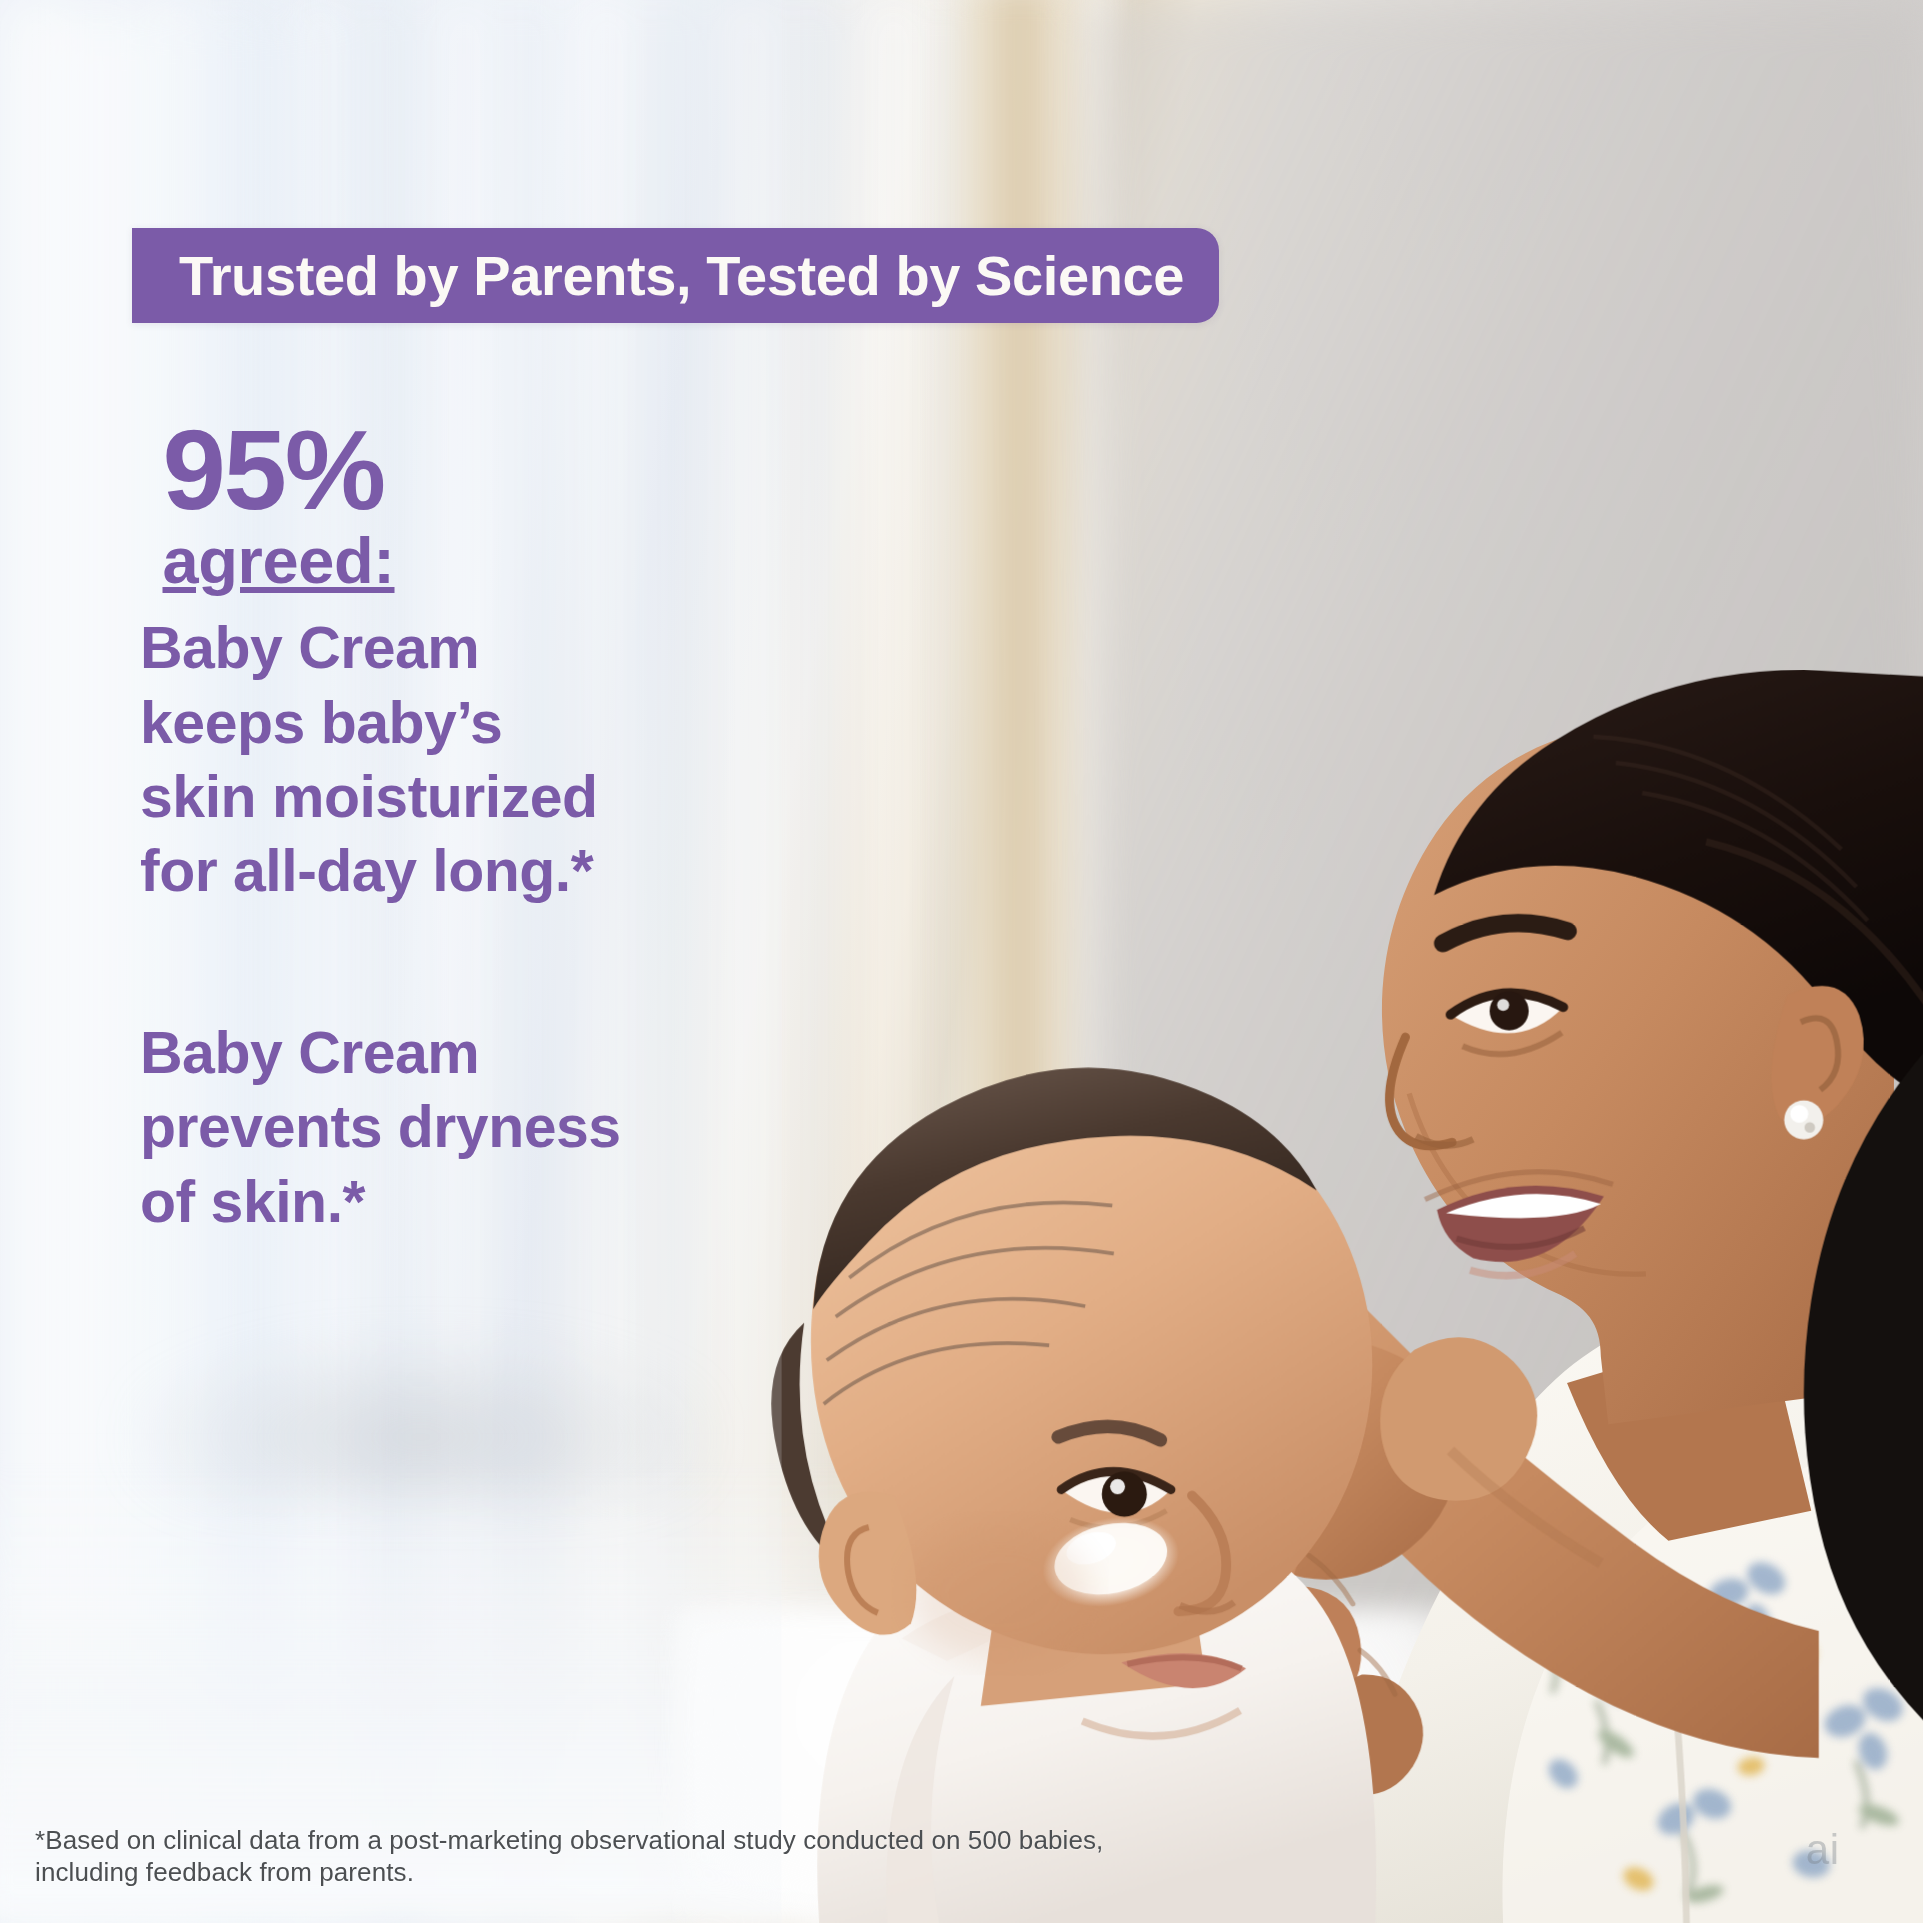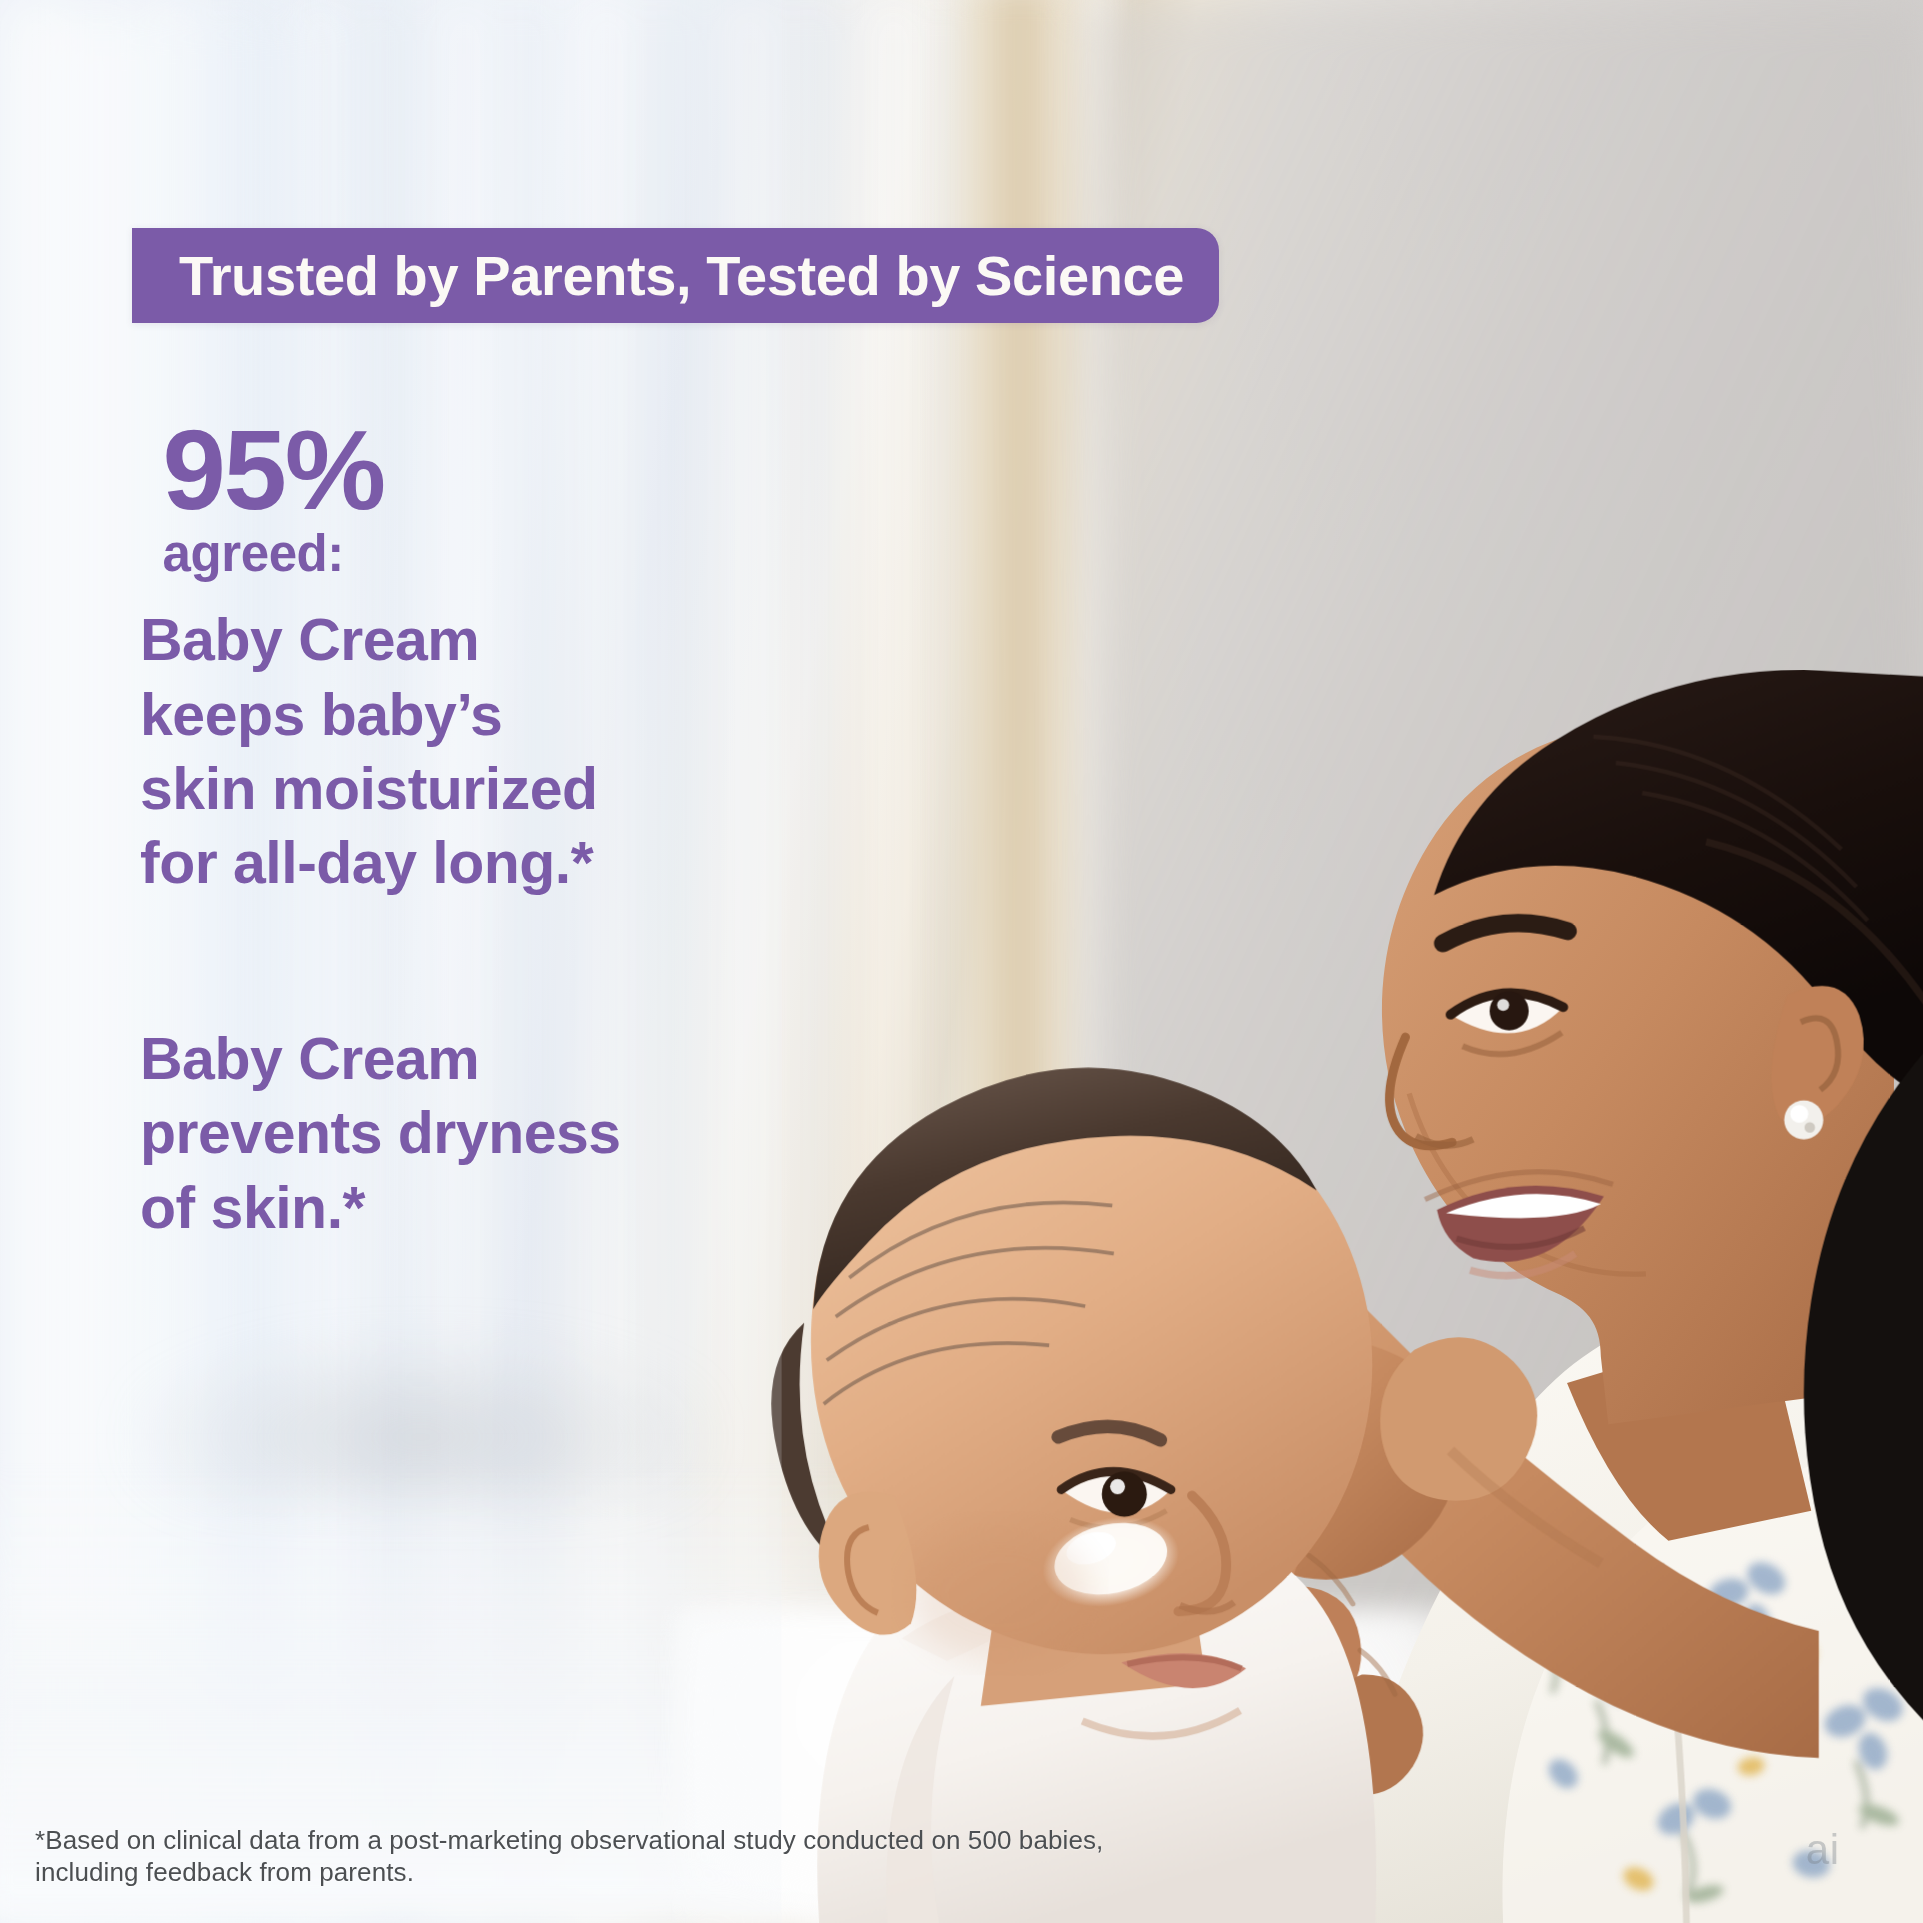--- a/index.html
+++ b/index.html
@@ -182,33 +182,34 @@
     white-space: nowrap;
     flex-direction: column;
   }
   .stat-pct {
     font-size: 114px;
     font-weight: bold;
     line-height: 1.02;
     letter-spacing: -2.3px;
   }
   .stat-verb {
-    font-size: 51px;
+    font-size: 65px;
     font-weight: bold;
     line-height: 1;
     margin-left: 22.5px;
     letter-spacing: -0.4px;
+    text-decoration: underline;
   }
   .stat-body {
     color: #7B5BA8;
     font-size: 59px;
     font-weight: bold;
     line-height: 1.26;
     letter-spacing: -0.5px;
-    margin-top: 24px;
+    margin-top: 18px;
     white-space: pre-line;
   }
 
   .footnote {
     position: absolute;
     left: 35px;
     bottom: 36px;
     color: #4C4F52;
     font-size: 26px;
     font-weight: normal;

